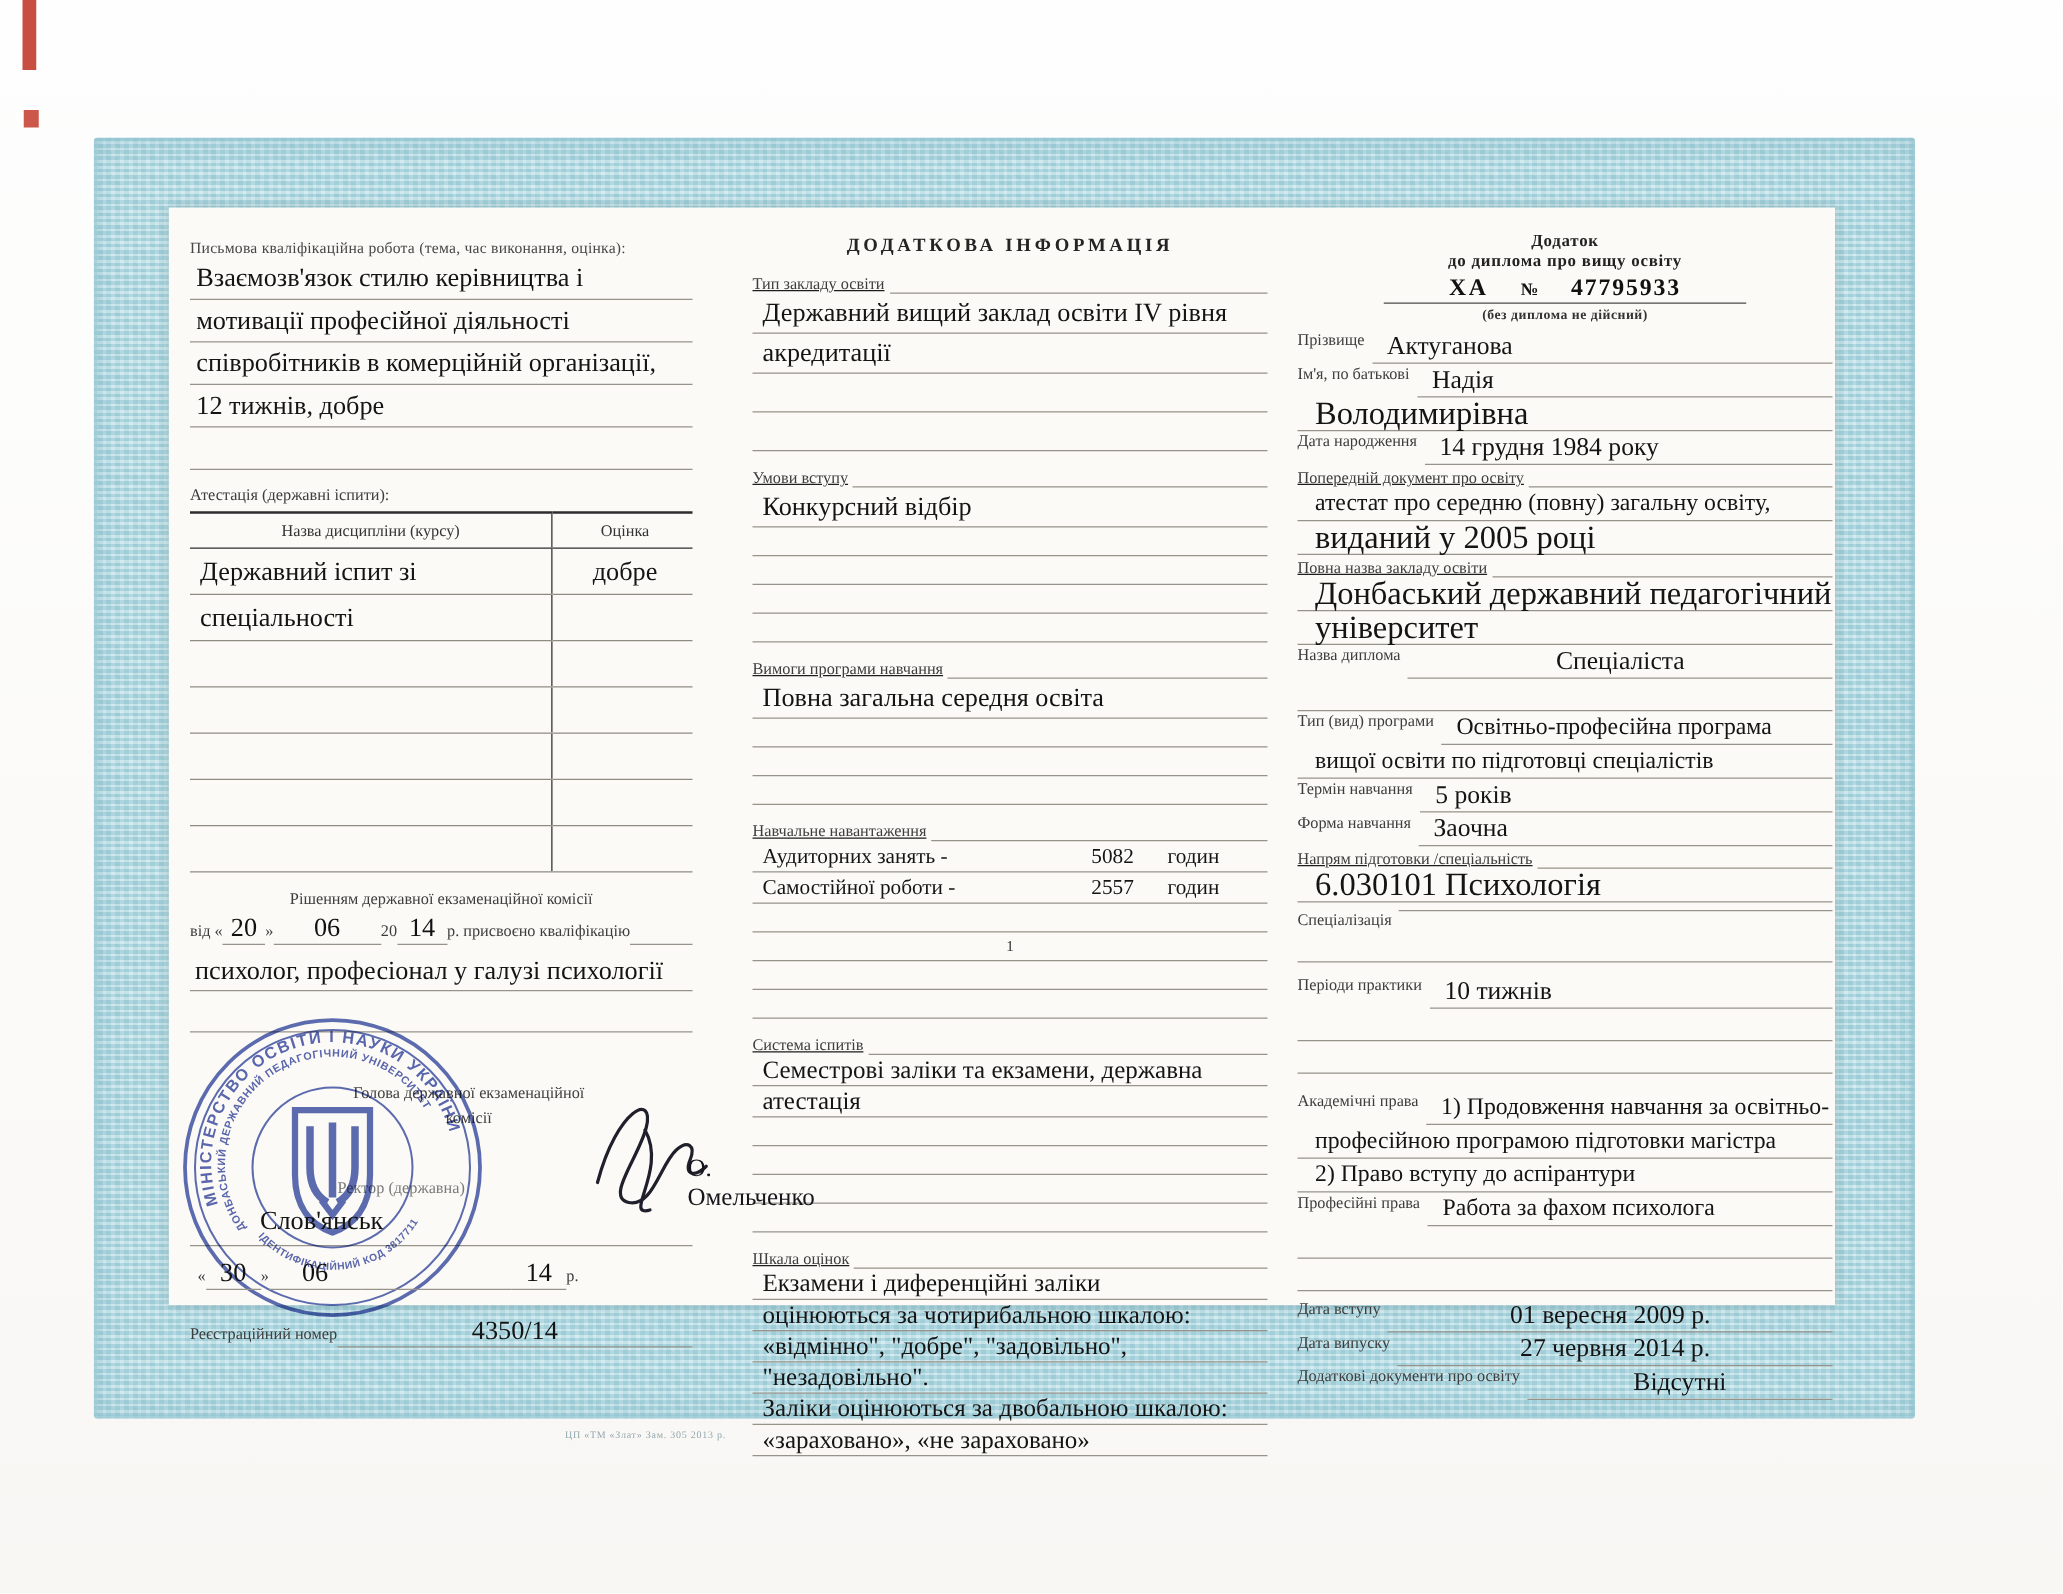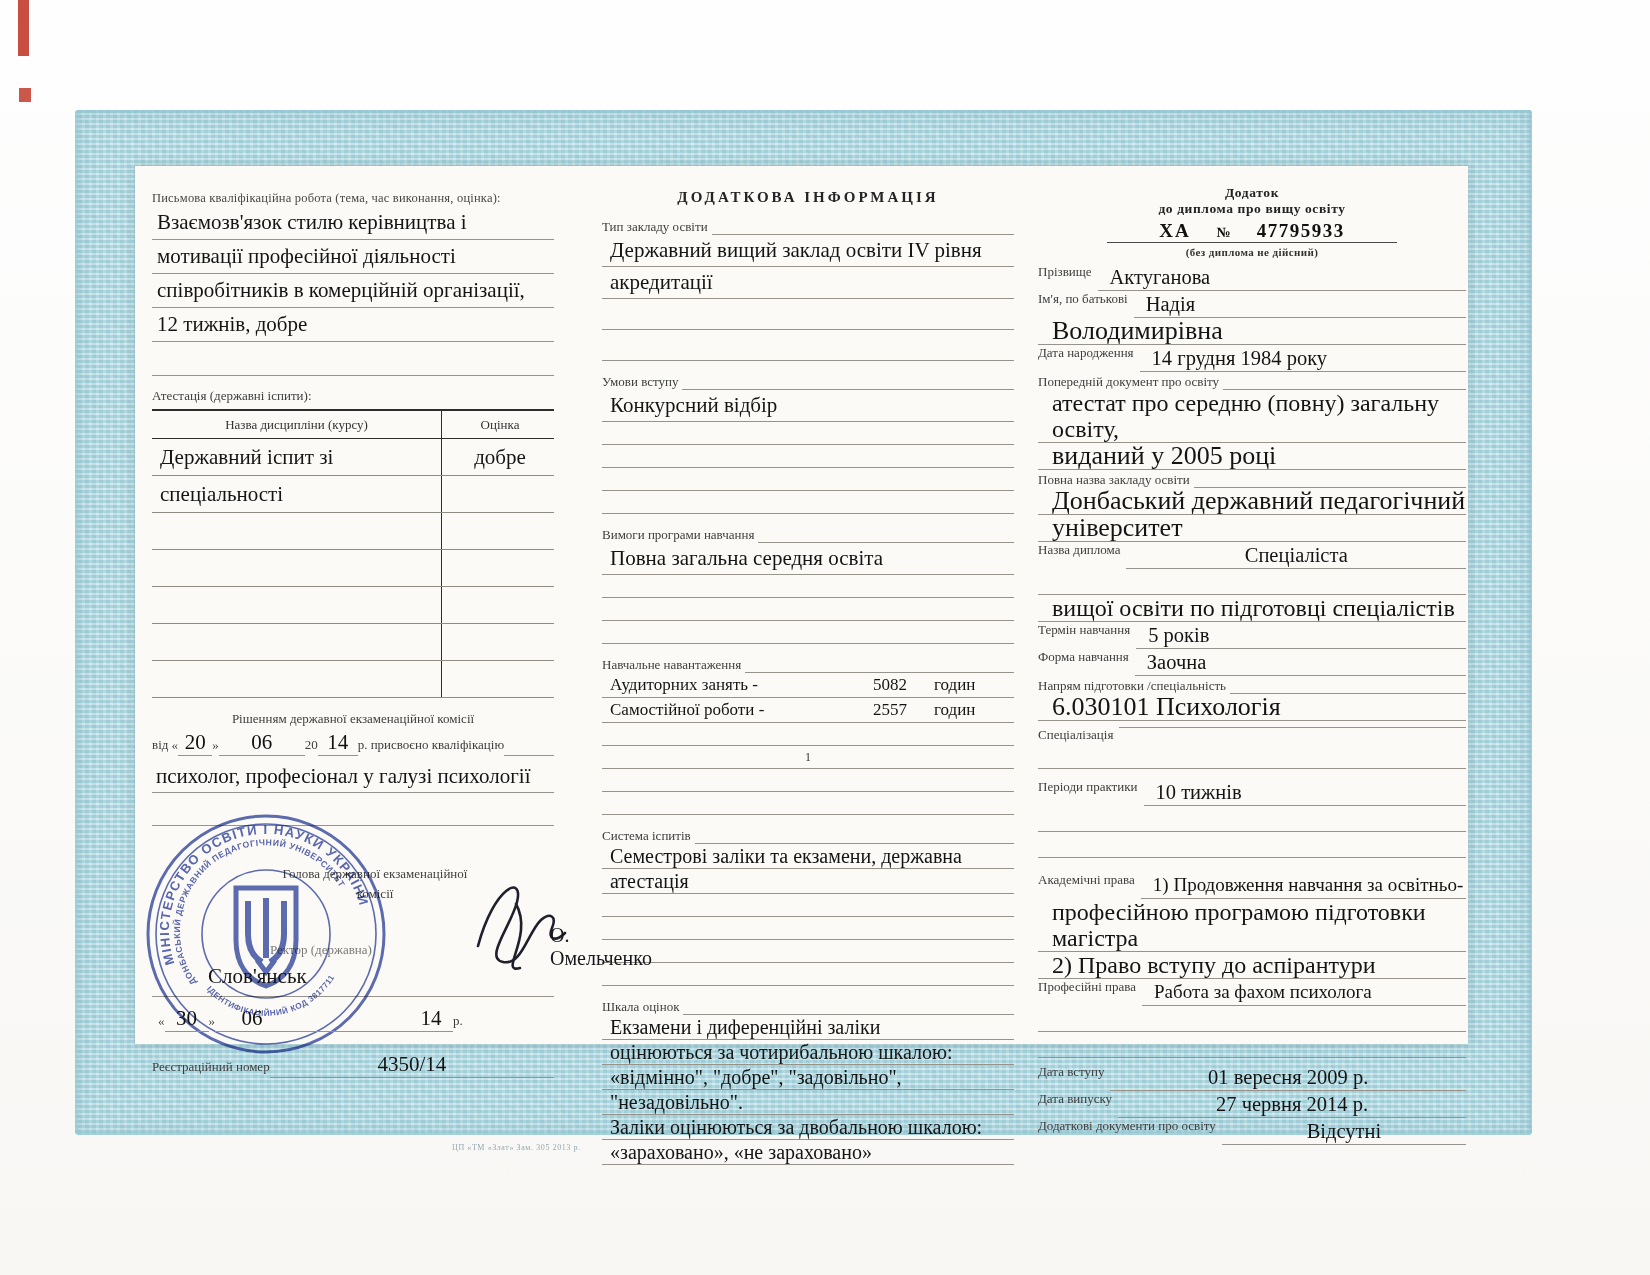--- a/index.html
+++ b/index.html
@@ -68,21 +68,21 @@
                 font-size:13px; color:#3d3d3d; z-index:6; }
   .issue-line .w44{width:44px;} .issue-line .w74{width:74px;}
   .issue-line .gap { width:120px; border-bottom:1px solid #97938a; align-self:stretch; }
   .reg-line { position:absolute; left:0; top:222px; width:402px; display:flex; align-items:baseline; z-index:6; }
   .reg-line .fv { flex:1; border-bottom:1px solid #97938a; font-size:21px; color:#141414; text-align:center; }
   .stamp-svg { position:absolute; left:-12px; top:-22px; z-index:5; mix-blend-mode:multiply; opacity:.85; }
   .stamp-text { font-family:"Liberation Sans", sans-serif; font-weight:bold; fill:#3d4ca4; }
 
   
   .mid-header { text-align:center; font-weight:bold; font-size:15px; letter-spacing:3px; color:#242424; margin-top:4px; }
-  .flab { display:flex; align-items:baseline; margin-top:13px; }
+  .flab { display:flex; align-items:baseline; margin-top:13px;text-decoration:underline; }
   .flab .lbl { white-space:nowrap; padding-right:4px; }
   .flab .tail { flex:1; border-bottom:1px solid #97938a; align-self:stretch; }
   .mline { font-size:21px; color:#141414; line-height:31px; border-bottom:1px solid #97938a; padding-left:8px; }
   .mline.tight { font-size:20px; line-height:24px; }
   .mempty { border-bottom:1px solid #97938a; height:30px; }
   .mempty.sm { height:22px; }
   .stray { text-align:center; font-size:12px; color:#333; line-height:22px; }
   .wrow { display:flex; align-items:baseline; border-bottom:1px solid #97938a; font-size:17px; color:#141414; line-height:24px; }
   .wrow .wname { width:236px; padding-left:8px; }
   .wrow .whours { width:88px; text-align:center; }
@@ -95,21 +95,21 @@
   .r-series .ser { font-size:19px; letter-spacing:2px; }
   .r-series .nsign { font-size:14px; }
   .r-series .num { font-size:19px; letter-spacing:1.5px; }
   .r-note { text-align:center; font-size:11px; font-weight:bold; letter-spacing:.4px; color:#333; margin-top:3px; }
   .frow { display:flex; align-items:flex-start; }
   .frow .lbl { white-space:nowrap; padding-right:6px; }
   .frow .fv { flex:1; border-bottom:1px solid #97938a; font-size:20.5px; color:#141414; line-height:26px; padding-left:12px; }
   .frow .fv.sm { font-size:19px; }
   .frow .fv.ctr { padding-left:0; text-align:center; }
   .cline { border-bottom:1px solid #97938a; font-size:26px; color:#141414; line-height:26px; padding-left:14px; }
-  .cline.sm { font-size:24px; }
+  .cline.sm { font-size:19px; }
   .rempty { border-bottom:1px solid #97938a; height:25px; }
   .mt6{margin-top:6px;} .mt10{margin-top:10px;} .mt14{margin-top:14px;}
 
   .print-note { position:absolute; left:452px; top:1143px; font-size:8px; letter-spacing:.6px; color:#93a9b0; }
 </style>
 </head>
 <body>
 
 <div class="doc-page">
   <div class="artifact-strip"></div>
@@ -352,20 +352,24 @@
     </div>
     <div class="cline">Донбаський державний педагогічний</div>
     <div class="cline">університет</div>
 
     <div class="frow">
       <span class="lbl">Назва диплома</span>
       <span class="fv ctr">Спеціаліста</span>
     </div>
     <div class="rempty"></div>
 
+    <div class="frow">
+      <span class="lbl">Тип (вид) програми</span>
+      <span class="fv sm">Освітньо-професійна програма</span>
+    </div>
     <div class="cline sm">вищої освіти по підготовці спеціалістів</div>
 
     <div class="frow">
       <span class="lbl">Термін навчання</span>
       <span class="fv">5 років</span>
     </div>
     <div class="frow">
       <span class="lbl">Форма навчання</span>
       <span class="fv">Заочна</span>
     </div>

